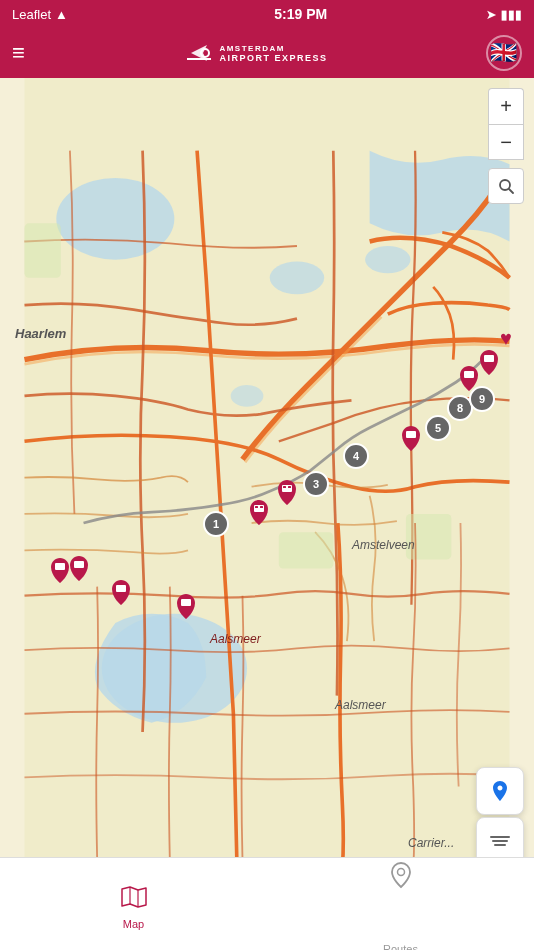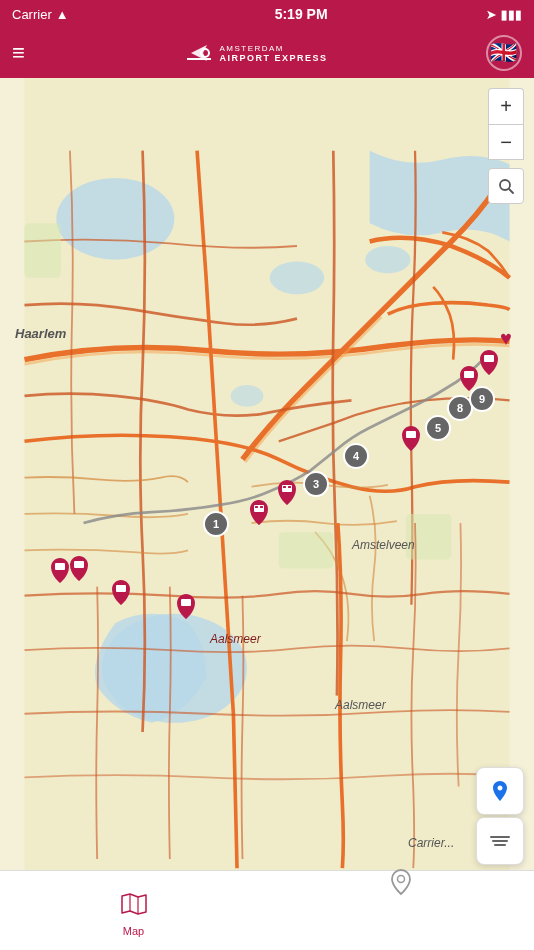--- a/index.html
+++ b/index.html
@@ -182,21 +182,21 @@
       justify-content: center;
       font-size: 10px;
       color: #333;
       z-index: 50;
     }
 
     
     .tab-bar {
       position: absolute;
       bottom: 0; left: 0; right: 0;
-      height: 80px;
+      height: 93px;
       background: white;
       border-top: 1px solid #ddd;
       display: flex;
       align-items: center;
       justify-content: space-around;
       z-index: 100;
     }
     .tab-item {
       display: flex;
       flex-direction: column;
@@ -234,21 +234,21 @@
     }
     .layers-icon span:nth-child(1) { width: 20px; }
     .layers-icon span:nth-child(2) { width: 16px; }
     .layers-icon span:nth-child(3) { width: 12px; }
   </style>
 </head>
 <body>
 
 <div class="status-bar">
   <div class="status-carrier">
-    <span>Carrier</span>
+    <span>Leaflet</span>
     <span>▲</span>
   </div>
   <div class="status-time">5:19 PM</div>
   <div class="status-icons">
     <span>➤</span>
     <span>▮▮▮</span>
   </div>
 </div>
 
 <div class="toolbar">
@@ -257,21 +257,21 @@
   </div>
   <div class="toolbar-logo">
     <div style="display:flex;align-items:center;gap:4px;">
 
       <svg width="32" height="32" viewBox="0 0 32 32">
         <path d="M8 16 L24 8 L20 16 L24 24 Z" fill="white" opacity="0.9"></path>
         <circle cx="22" cy="16" r="4" fill="none" stroke="white" stroke-width="2"></circle>
         <line x1="4" y1="22" x2="28" y2="22" stroke="white" stroke-width="2"></line>
       </svg>
       <div style="display:flex;flex-direction:column;align-items:flex-start;">
-        <span style="color:white;font-size:8px;font-weight:400;letter-spacing:1.5px;">AMSTERDAM</span>
+        <span style="color:white;font-size:8px;font-weight:700;letter-spacing:1.5px;">AMSTERDAM</span>
         <span style="color:white;font-size:9px;font-weight:800;letter-spacing:1.5px;">AIRPORT EXPRESS</span>
       </div>
     </div>
   </div>
   <div class="toolbar-flag">
     <span>🇬🇧</span>
   </div>
 </div>
 
 <div class="map-area">

